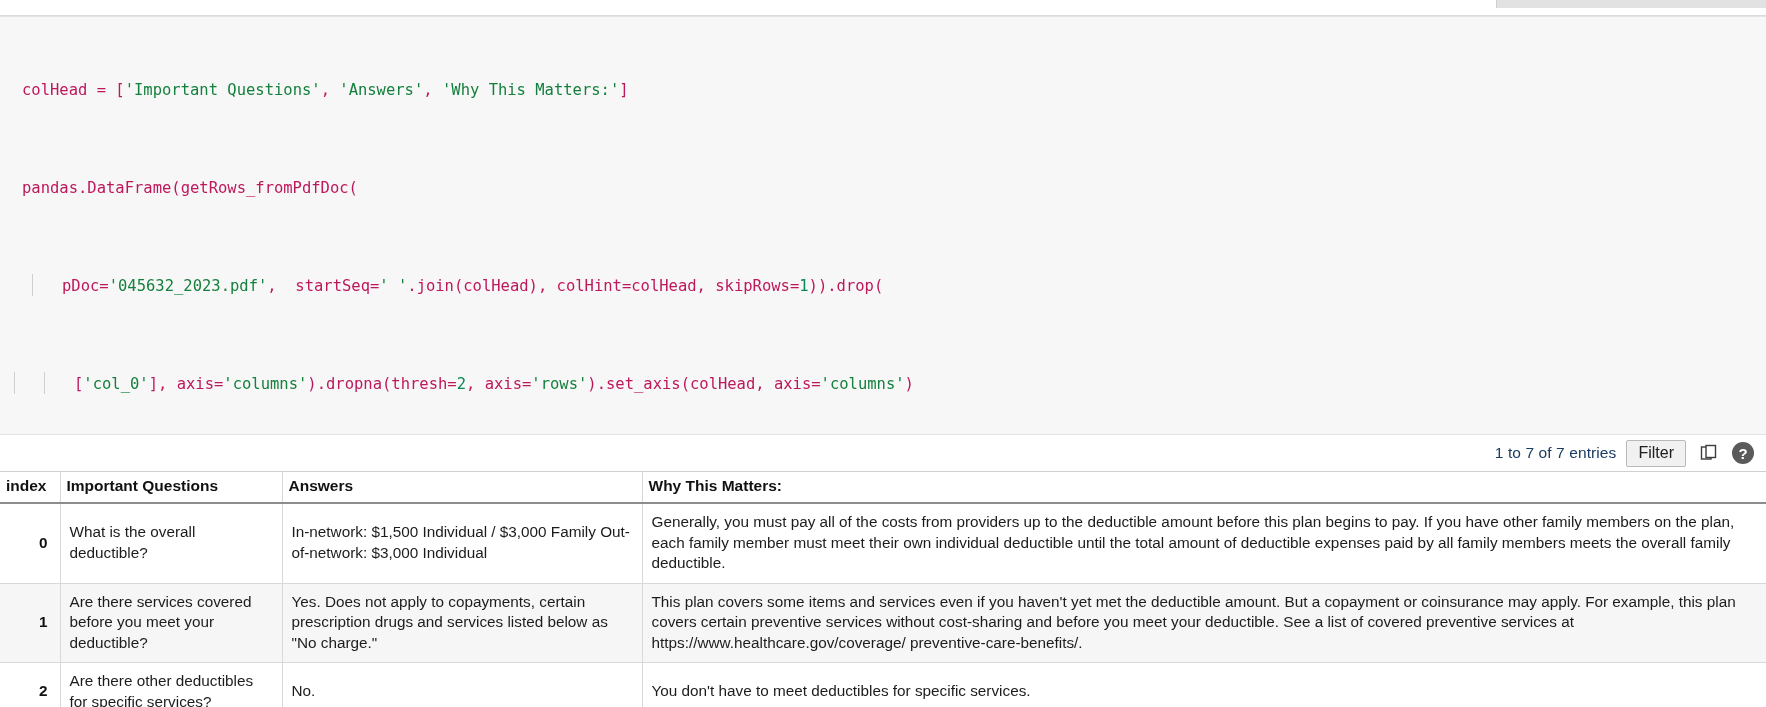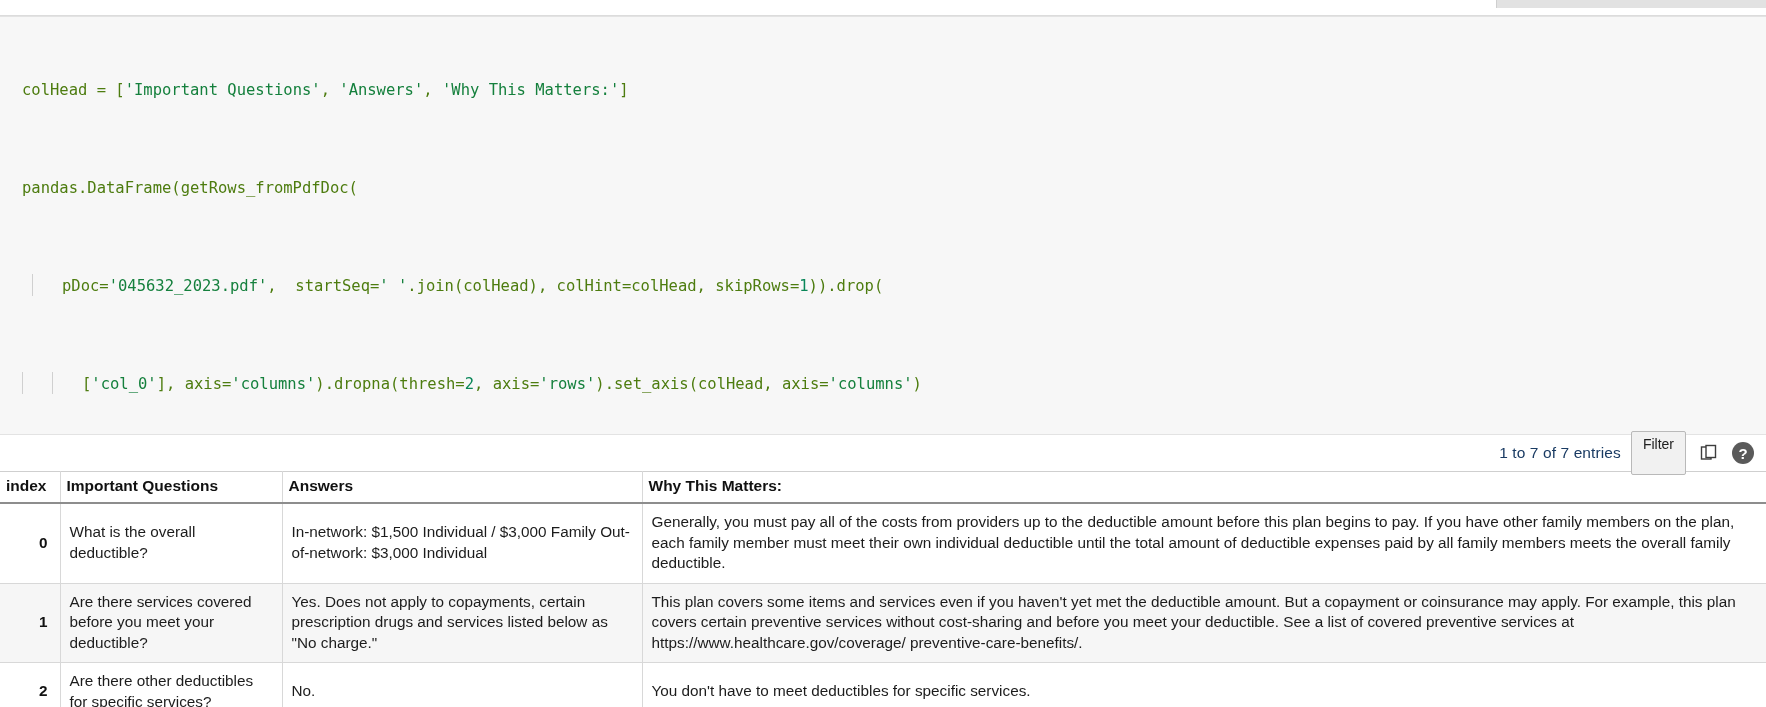--- a/index.html
+++ b/index.html
@@ -34,55 +34,55 @@
     border-bottom: 1px solid #e3e3e3;
     padding: 12px 0 13px 0;
     font-family: "DejaVu Sans Mono", "Liberation Mono", monospace;
     font-size: 15.5px;
     line-height: 24.5px;
     color: #1f1f1f;
     white-space: pre;
   }
   .code-line { padding-left: 22px; height: 24.5px; }
   .ind1 { padding-left: 32px; }
-  .ind2 { padding-left: 22px; }
+  .ind2 { padding-left: 14px; }
   .guide {
     display: inline-block;
     width: 30px;
     border-left: 1px solid #d0d0d0;
     margin-left: 0px;
     height: 22px;
     vertical-align: -5px;
   }
   .s-str  { color: #15803d; }
   .s-num  { color: #098658; }
-  .s-plain{ color: #4d7c0f; }
+  .s-plain{ color: #be185d; }
 
   
   .table-toolbar {
     height: 36px;
     display: flex;
     align-items: center;
     justify-content: flex-end;
     padding: 0 12px 0 0;
     gap: 10px;
     background: #ffffff;
   }
   .entries-label {
     font-size: 15.5px;
     color: #1a3b63;
     letter-spacing: 0.1px;
   }
   .filter-btn {
-    font-size: 14px;
+    font-size: 16px;
     color: #202020;
     background: #f1f1f1;
     border: 1px solid #b9b9b9;
     border-radius: 2px;
-    padding: 3px 11px 21px 11px;
+    padding: 3px 11px 4px 11px;
     cursor: pointer;
     line-height: 18px;
   }
   .icon-btn {
     width: 26px; height: 26px;
     display: flex; align-items: center; justify-content: center;
     cursor: pointer;
     background: transparent;
     border: none;
   }

